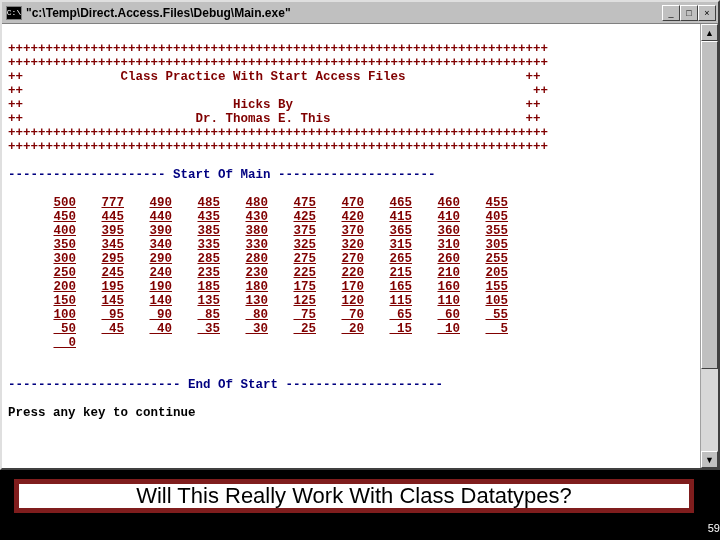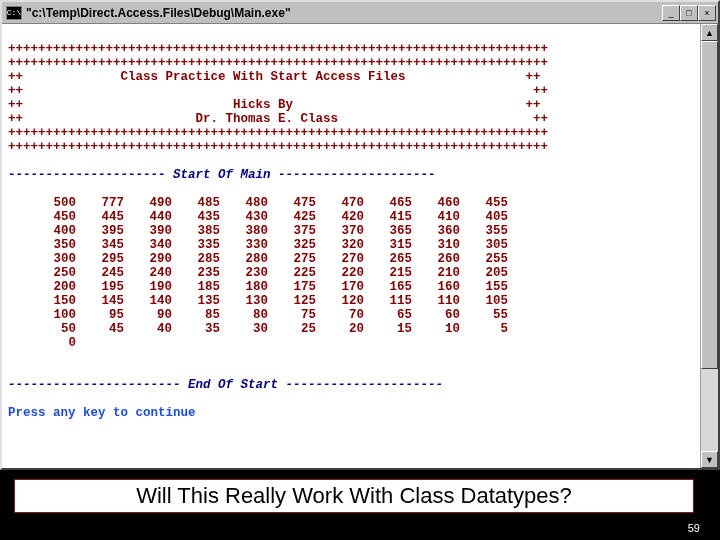--- a/index.html
+++ b/index.html
@@ -75,23 +75,23 @@
     padding: 4px 6px;
     background: #fff;
     color: #000;
     font-family: "Courier New", monospace;
     font-size: 12.5px;
     line-height: 14px;
     white-space: pre;
     overflow: hidden;
   }
   .hdr-line { color: #800000; font-weight: bold; }
-  .sep-line { color: #000080; font-weight: bold; font-style: italic; }
-  .grid-block { color: #800000; font-weight: bold; margin-left: 20px; }
-  .prompt-line { color: #1d4ed8; font-weight: bold; }
+  .sep-line { color: #000080; font-weight: bold; }
+  .grid-block { color: #800000; font-weight: bold; margin-left: 20px; text-decoration: underline; }
+  .prompt-line { color: #000000; font-weight: bold; }
   .scrollbar {
     width: 18px;
     background: #d8d8d8;
     display: flex;
     flex-direction: column;
     border-left: 1px solid #a0a0a0;
   }
   .sb-btn {
     height: 17px;
     background: #c0c0c0;
@@ -112,31 +112,31 @@
     border: 1px solid;
     border-color: #fff #404040 #404040 #fff;
   }
   .caption-bar {
     position: absolute;
     top: 479px;
     left: 14px;
     width: 680px;
     height: 34px;
     background: #fff;
-    border: 1px solid #7f1d1d;
+    border: 5px solid #7f1d1d;
     display: flex;
     align-items: center;
     justify-content: center;
     font-size: 22px;
     color: #000;
   }
   .page-num {
     position: absolute;
     bottom: 6px;
-    right: 20px;
+    right: 0;
     font-size: 11px;
     color: #fff;
   }
   .grid-row { display: flex; }
   .grid-cell { width: 48px; text-align: right; }
 </style>
 </head>
 <body>
 
 <div class="window">
@@ -150,21 +150,21 @@
     </div>
   </div>
 
   <div class="console-wrap">
     <div class="console">
 <span class="hdr-line">++++++++++++++++++++++++++++++++++++++++++++++++++++++++++++++++++++++++</span>
 <span class="hdr-line">++++++++++++++++++++++++++++++++++++++++++++++++++++++++++++++++++++++++</span>
 <span class="hdr-line">++             Class Practice With Start Access Files                ++</span>
 <span class="hdr-line">++                                                                    ++</span>
 <span class="hdr-line">++                            Hicks By                               ++</span>
-<span class="hdr-line">++                       Dr. Thomas E. Class                          ++</span>
+<span class="hdr-line">++                       Dr. Thomas E. This                          ++</span>
 <span class="hdr-line">++++++++++++++++++++++++++++++++++++++++++++++++++++++++++++++++++++++++</span>
 <span class="hdr-line">++++++++++++++++++++++++++++++++++++++++++++++++++++++++++++++++++++++++</span>
 
 <span class="sep-line"><span>--------------------- Start Of Main ---------------------</span></span>
 
 <div class="grid-block" id="grid-block"><div class="grid-row"><span class="grid-cell">500</span><span class="grid-cell">777</span><span class="grid-cell">490</span><span class="grid-cell">485</span><span class="grid-cell">480</span><span class="grid-cell">475</span><span class="grid-cell">470</span><span class="grid-cell">465</span><span class="grid-cell">460</span><span class="grid-cell">455</span></div><div class="grid-row"><span class="grid-cell">450</span><span class="grid-cell">445</span><span class="grid-cell">440</span><span class="grid-cell">435</span><span class="grid-cell">430</span><span class="grid-cell">425</span><span class="grid-cell">420</span><span class="grid-cell">415</span><span class="grid-cell">410</span><span class="grid-cell">405</span></div><div class="grid-row"><span class="grid-cell">400</span><span class="grid-cell">395</span><span class="grid-cell">390</span><span class="grid-cell">385</span><span class="grid-cell">380</span><span class="grid-cell">375</span><span class="grid-cell">370</span><span class="grid-cell">365</span><span class="grid-cell">360</span><span class="grid-cell">355</span></div><div class="grid-row"><span class="grid-cell">350</span><span class="grid-cell">345</span><span class="grid-cell">340</span><span class="grid-cell">335</span><span class="grid-cell">330</span><span class="grid-cell">325</span><span class="grid-cell">320</span><span class="grid-cell">315</span><span class="grid-cell">310</span><span class="grid-cell">305</span></div><div class="grid-row"><span class="grid-cell">300</span><span class="grid-cell">295</span><span class="grid-cell">290</span><span class="grid-cell">285</span><span class="grid-cell">280</span><span class="grid-cell">275</span><span class="grid-cell">270</span><span class="grid-cell">265</span><span class="grid-cell">260</span><span class="grid-cell">255</span></div><div class="grid-row"><span class="grid-cell">250</span><span class="grid-cell">245</span><span class="grid-cell">240</span><span class="grid-cell">235</span><span class="grid-cell">230</span><span class="grid-cell">225</span><span class="grid-cell">220</span><span class="grid-cell">215</span><span class="grid-cell">210</span><span class="grid-cell">205</span></div><div class="grid-row"><span class="grid-cell">200</span><span class="grid-cell">195</span><span class="grid-cell">190</span><span class="grid-cell">185</span><span class="grid-cell">180</span><span class="grid-cell">175</span><span class="grid-cell">170</span><span class="grid-cell">165</span><span class="grid-cell">160</span><span class="grid-cell">155</span></div><div class="grid-row"><span class="grid-cell">150</span><span class="grid-cell">145</span><span class="grid-cell">140</span><span class="grid-cell">135</span><span class="grid-cell">130</span><span class="grid-cell">125</span><span class="grid-cell">120</span><span class="grid-cell">115</span><span class="grid-cell">110</span><span class="grid-cell">105</span></div><div class="grid-row"><span class="grid-cell">100</span><span class="grid-cell"> 95</span><span class="grid-cell"> 90</span><span class="grid-cell"> 85</span><span class="grid-cell"> 80</span><span class="grid-cell"> 75</span><span class="grid-cell"> 70</span><span class="grid-cell"> 65</span><span class="grid-cell"> 60</span><span class="grid-cell"> 55</span></div><div class="grid-row"><span class="grid-cell"> 50</span><span class="grid-cell"> 45</span><span class="grid-cell"> 40</span><span class="grid-cell"> 35</span><span class="grid-cell"> 30</span><span class="grid-cell"> 25</span><span class="grid-cell"> 20</span><span class="grid-cell"> 15</span><span class="grid-cell"> 10</span><span class="grid-cell">  5</span></div><div class="grid-row"><span class="grid-cell">  0</span><span class="grid-cell"></span><span class="grid-cell"></span><span class="grid-cell"></span><span class="grid-cell"></span><span class="grid-cell"></span><span class="grid-cell"></span><span class="grid-cell"></span><span class="grid-cell"></span><span class="grid-cell"></span></div></div>
 
 <span class="sep-line"><span>----------------------- End Of Start ---------------------</span></span>
 
 <span class="prompt-line">Press any key to continue</span>

